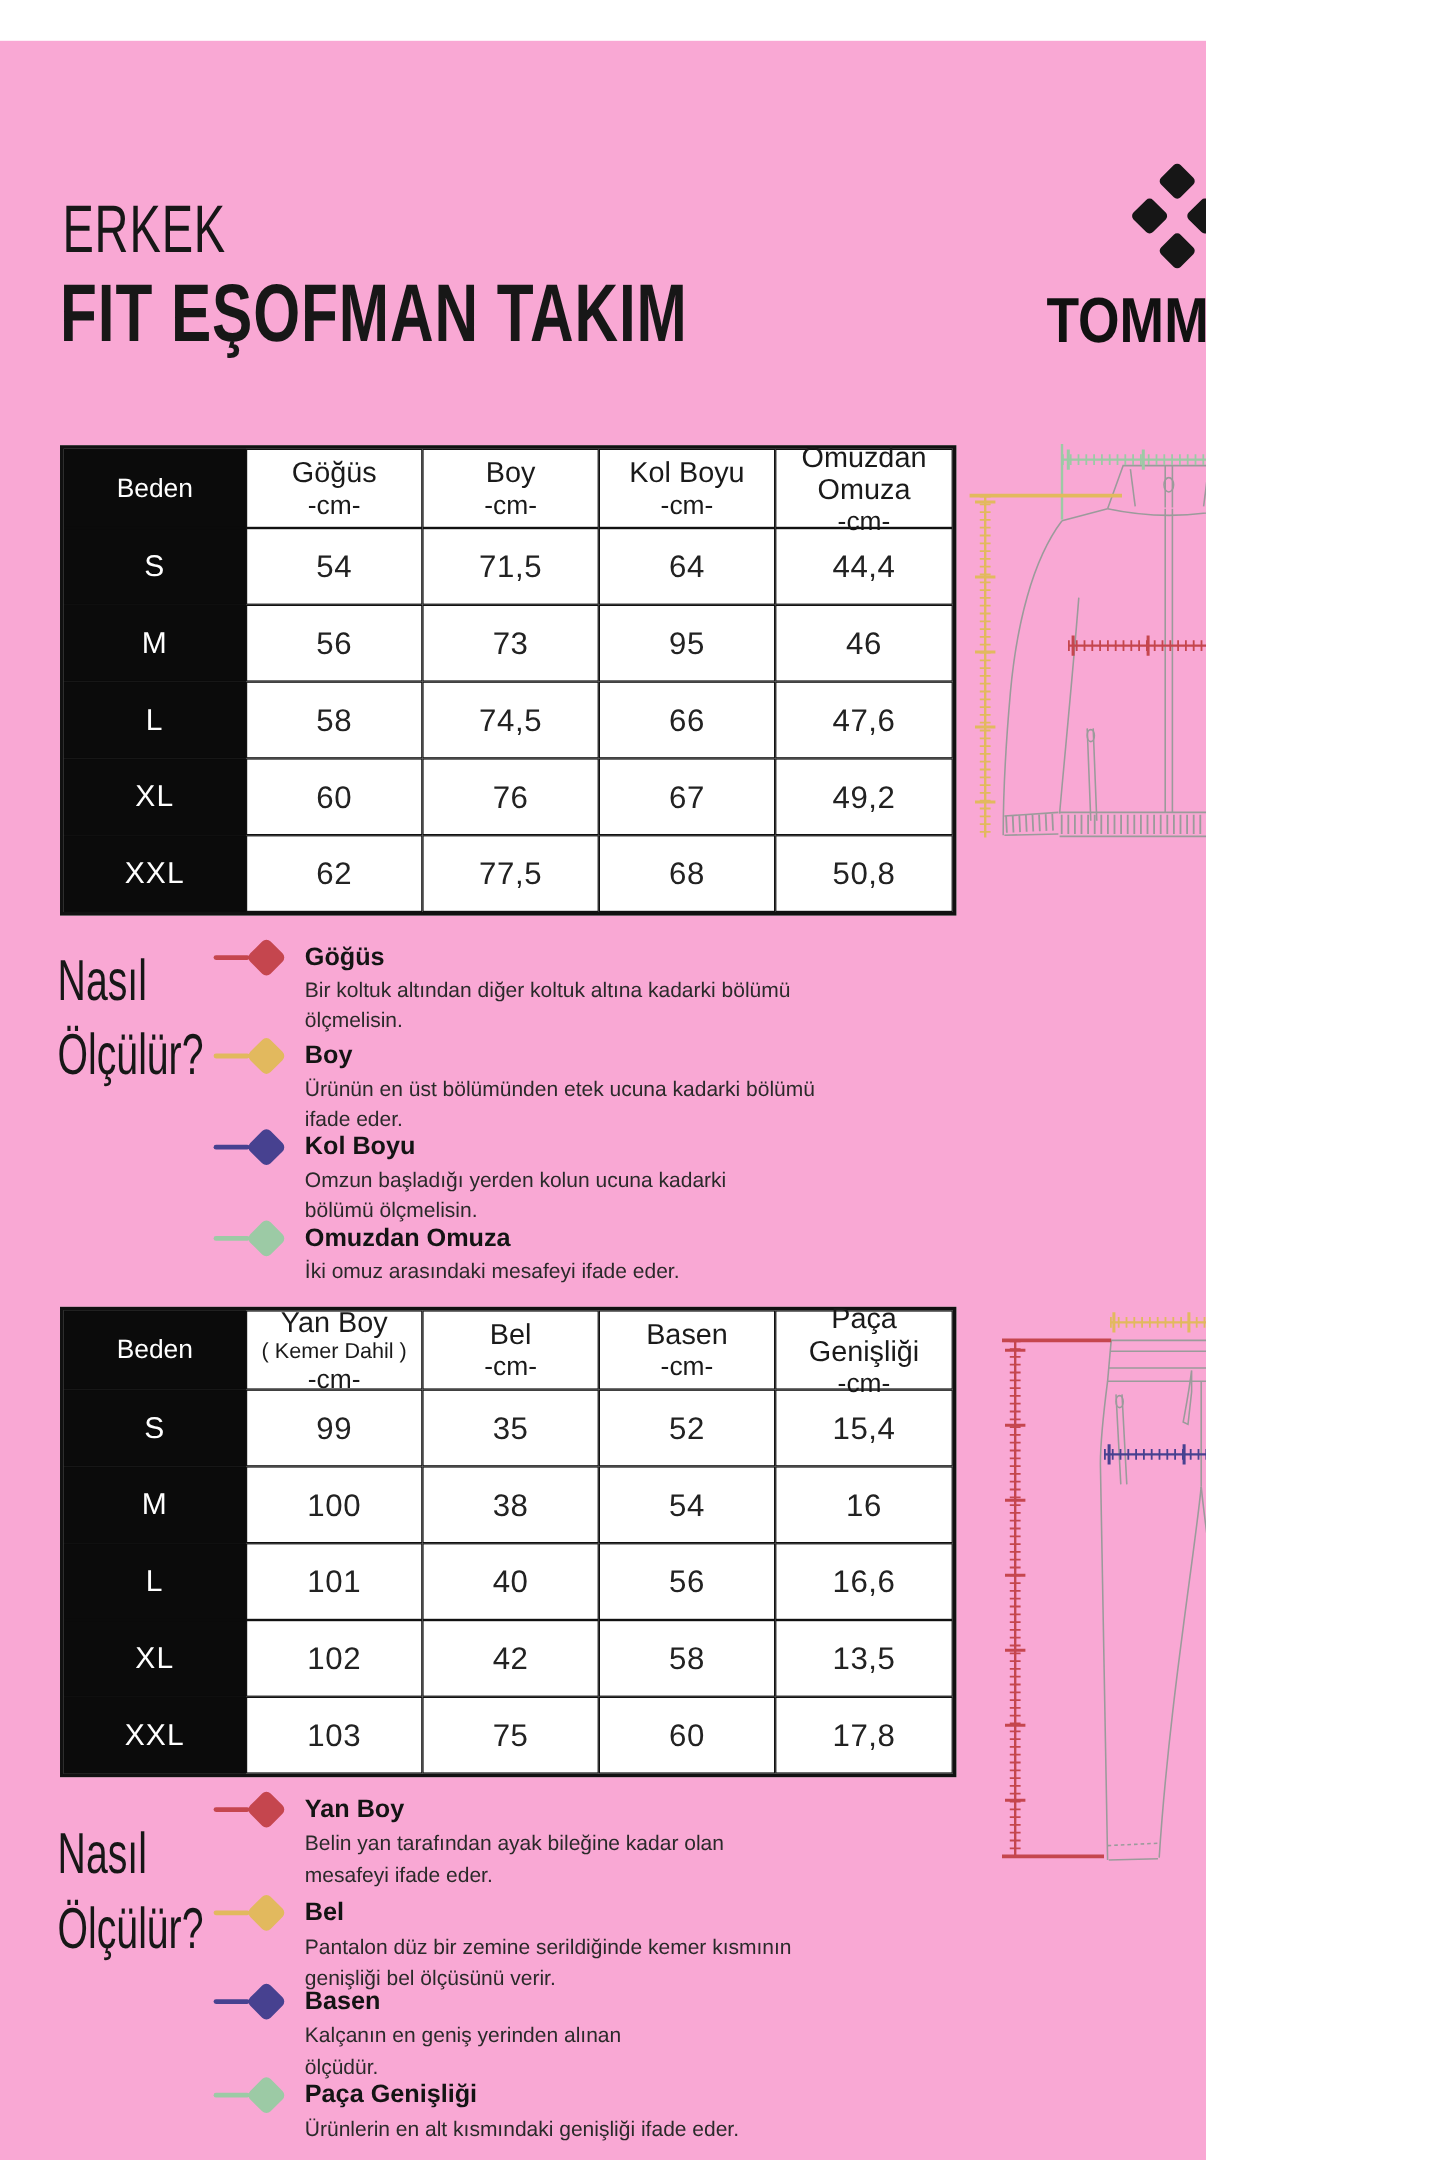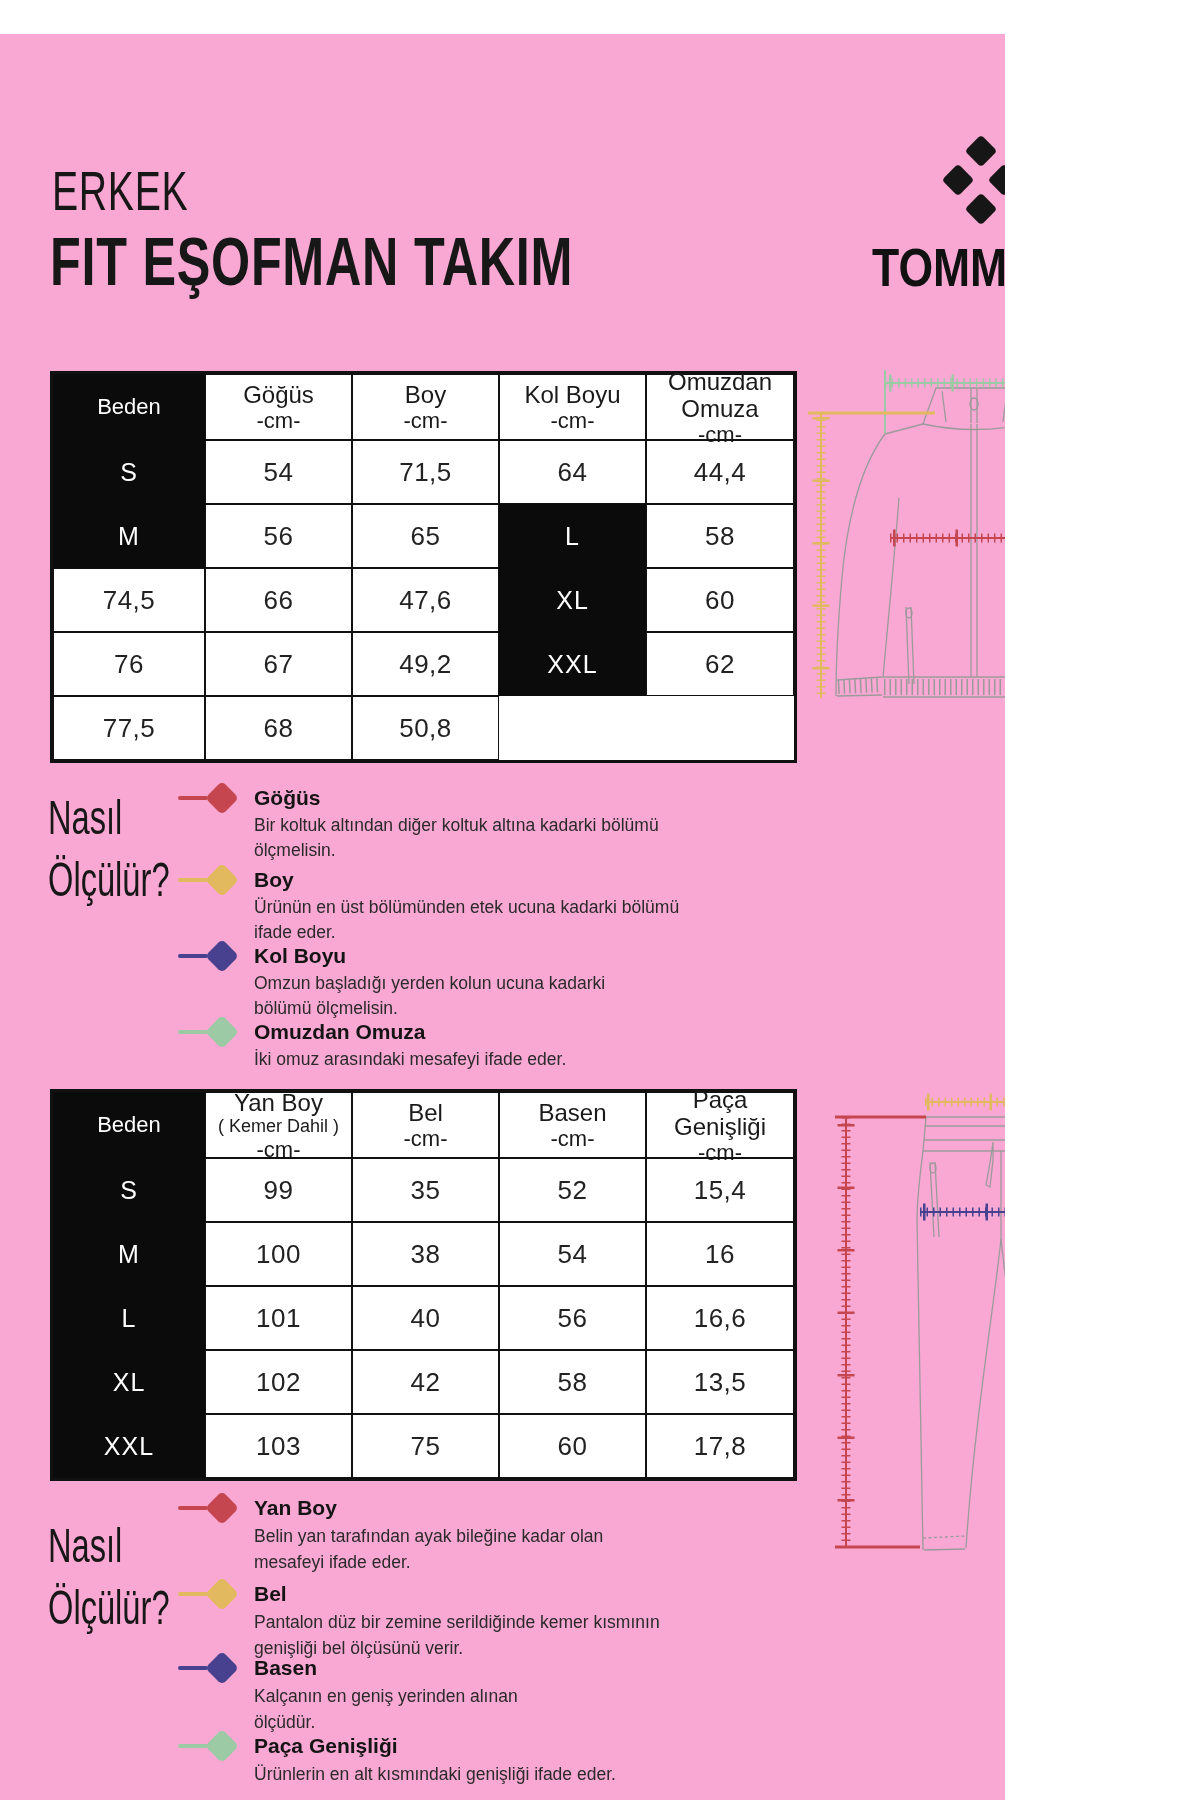--- a/index.html
+++ b/index.html
@@ -95,21 +95,23 @@
     </div>
 
     <div class="cell dark size-cell">S</div>
     <div class="cell val-cell">54</div>
     <div class="cell val-cell">71,5</div>
     <div class="cell val-cell">64</div>
     <div class="cell val-cell">44,4</div>
 
     <div class="cell dark size-cell">M</div>
     <div class="cell val-cell">56</div>
-    <div class="cell val-cell">65</div>
+    <div class="cell val-cell">73</div>
+    <div class="cell val-cell">95</div>
+    <div class="cell val-cell">46</div>
 
     <div class="cell dark size-cell">L</div>
     <div class="cell val-cell">58</div>
     <div class="cell val-cell">74,5</div>
     <div class="cell val-cell">66</div>
     <div class="cell val-cell">47,6</div>
 
     <div class="cell dark size-cell">XL</div>
     <div class="cell val-cell">60</div>
     <div class="cell val-cell">76</div>

